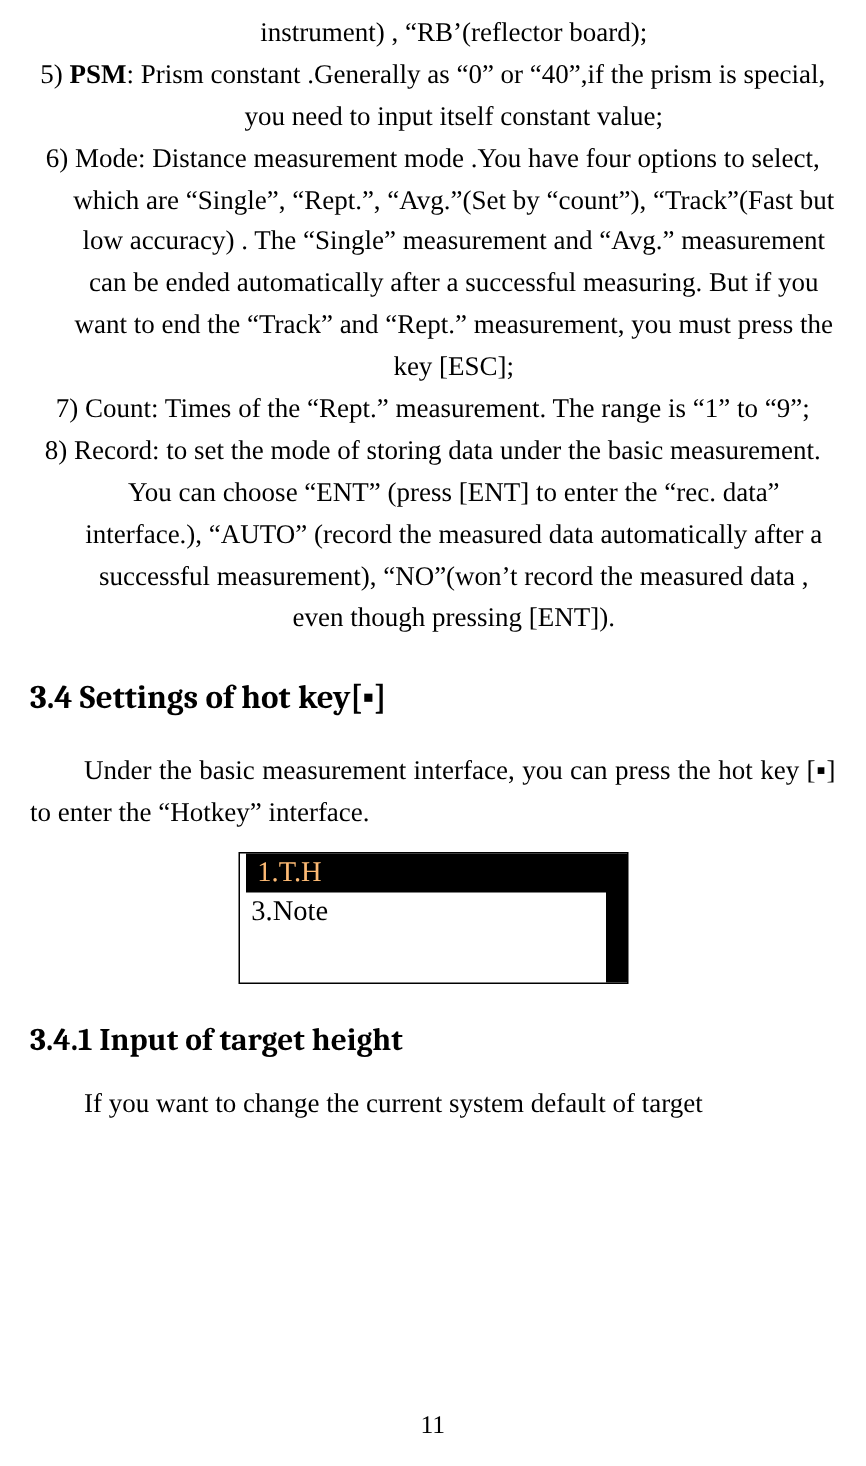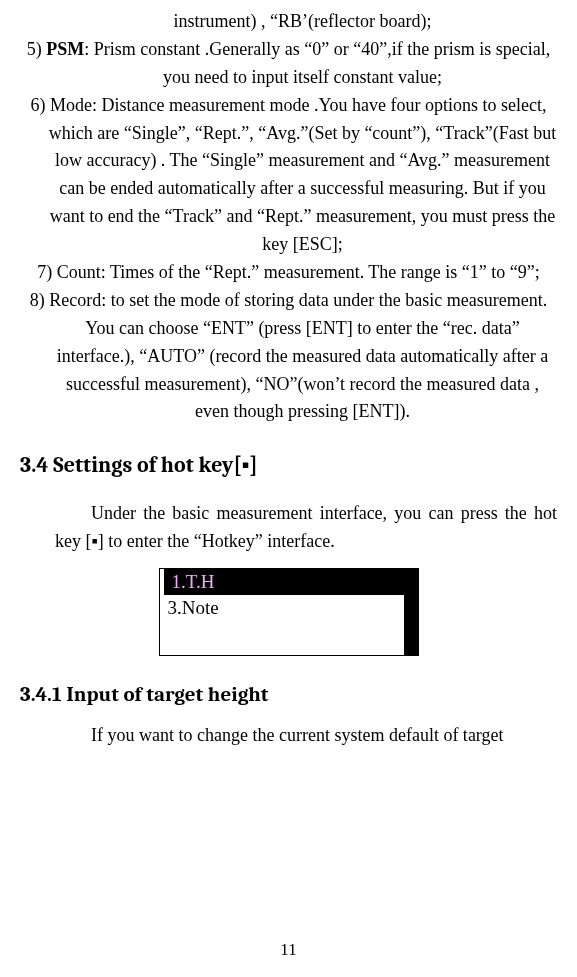--- a/index.html
+++ b/index.html
@@ -84,42 +84,41 @@
       flex: 1;
       padding: 0 0 34px 6px;
     }
     .screen-item {
       font-size: 19px;
       line-height: 1.35;
       padding: 0 2px;
     }
     .screen-item.selected {
       background: #000;
-      color: #f0abfc;
+      color: #fdba74;
       margin-left: -2px;
       padding-left: 8px;
       padding-right: 6px;
     }
     .scrollbar {
       width: 14px;
       background: #000;
       display: flex;
       flex-direction: column;
       justify-content: flex-start;
     }
     .page-num {
       position: absolute;
       bottom: 14px;
       left: 0; right: 0;
       text-align: center;
       font-size: 17px;
     }
     .justify-para {
       text-align: justify;
-      margin-left: 35px;
     }
   </style>
 </head>
 <body>
 
 <p class="para hanging-continue">instrument) , “RB’(reflector board);</p>
 
 <p class="para hanging">
   <span>5) </span><span class="bold">PSM</span><span>: Prism constant .Generally as “0” or “40”,if the prism is special, you need to input itself constant value;</span>
 </p>

